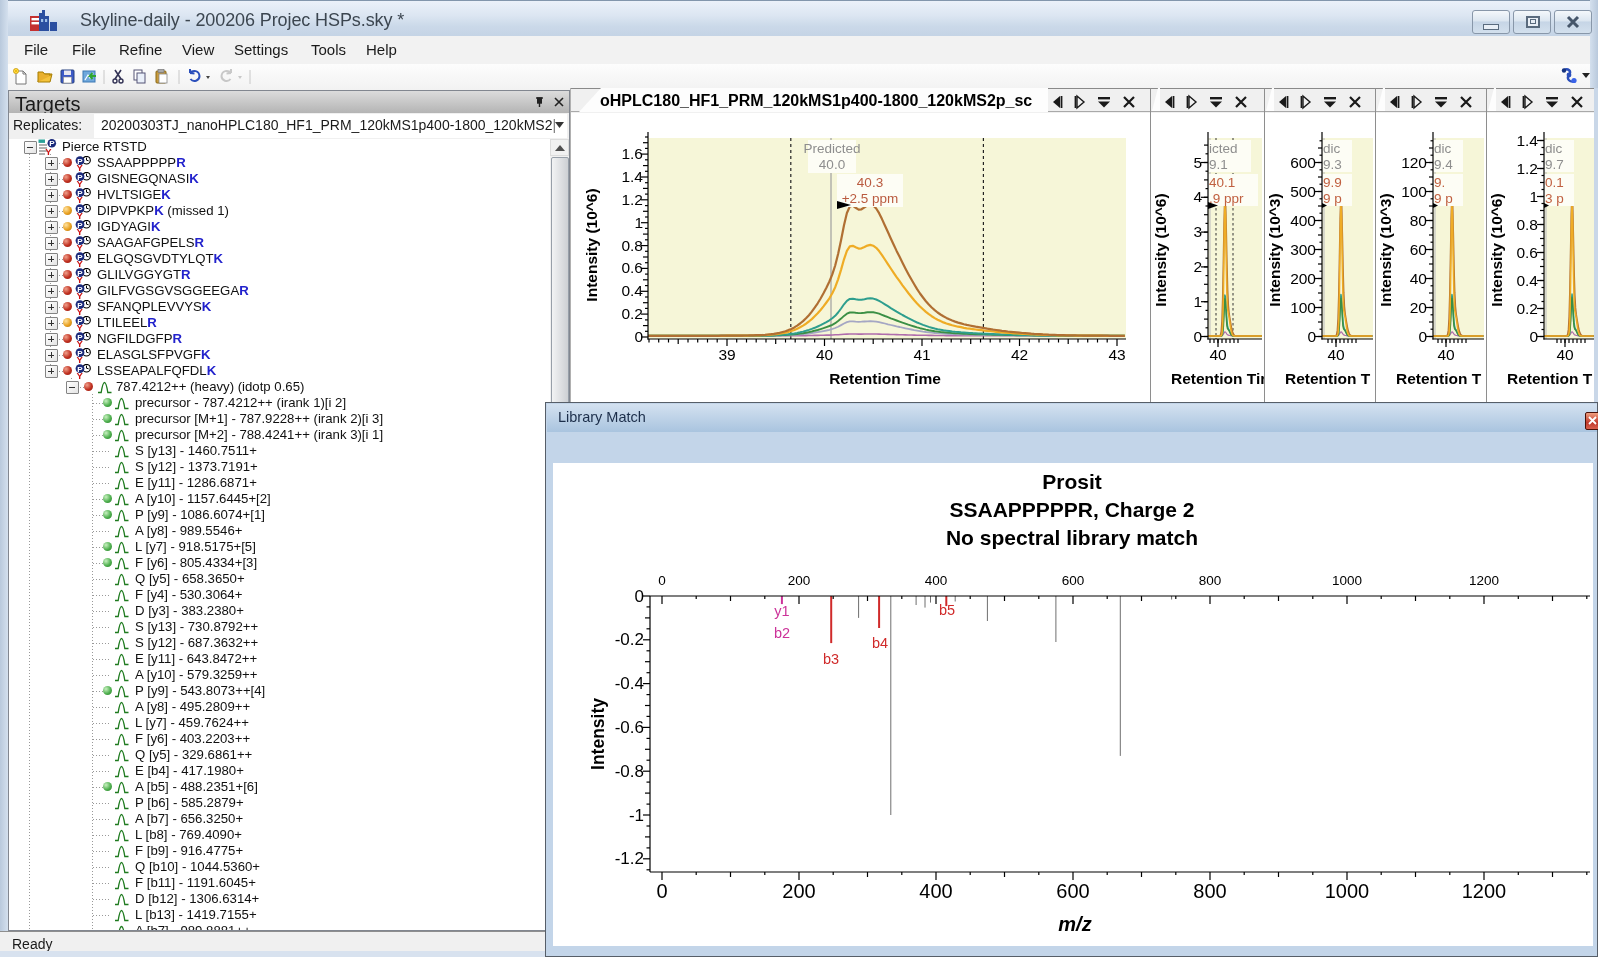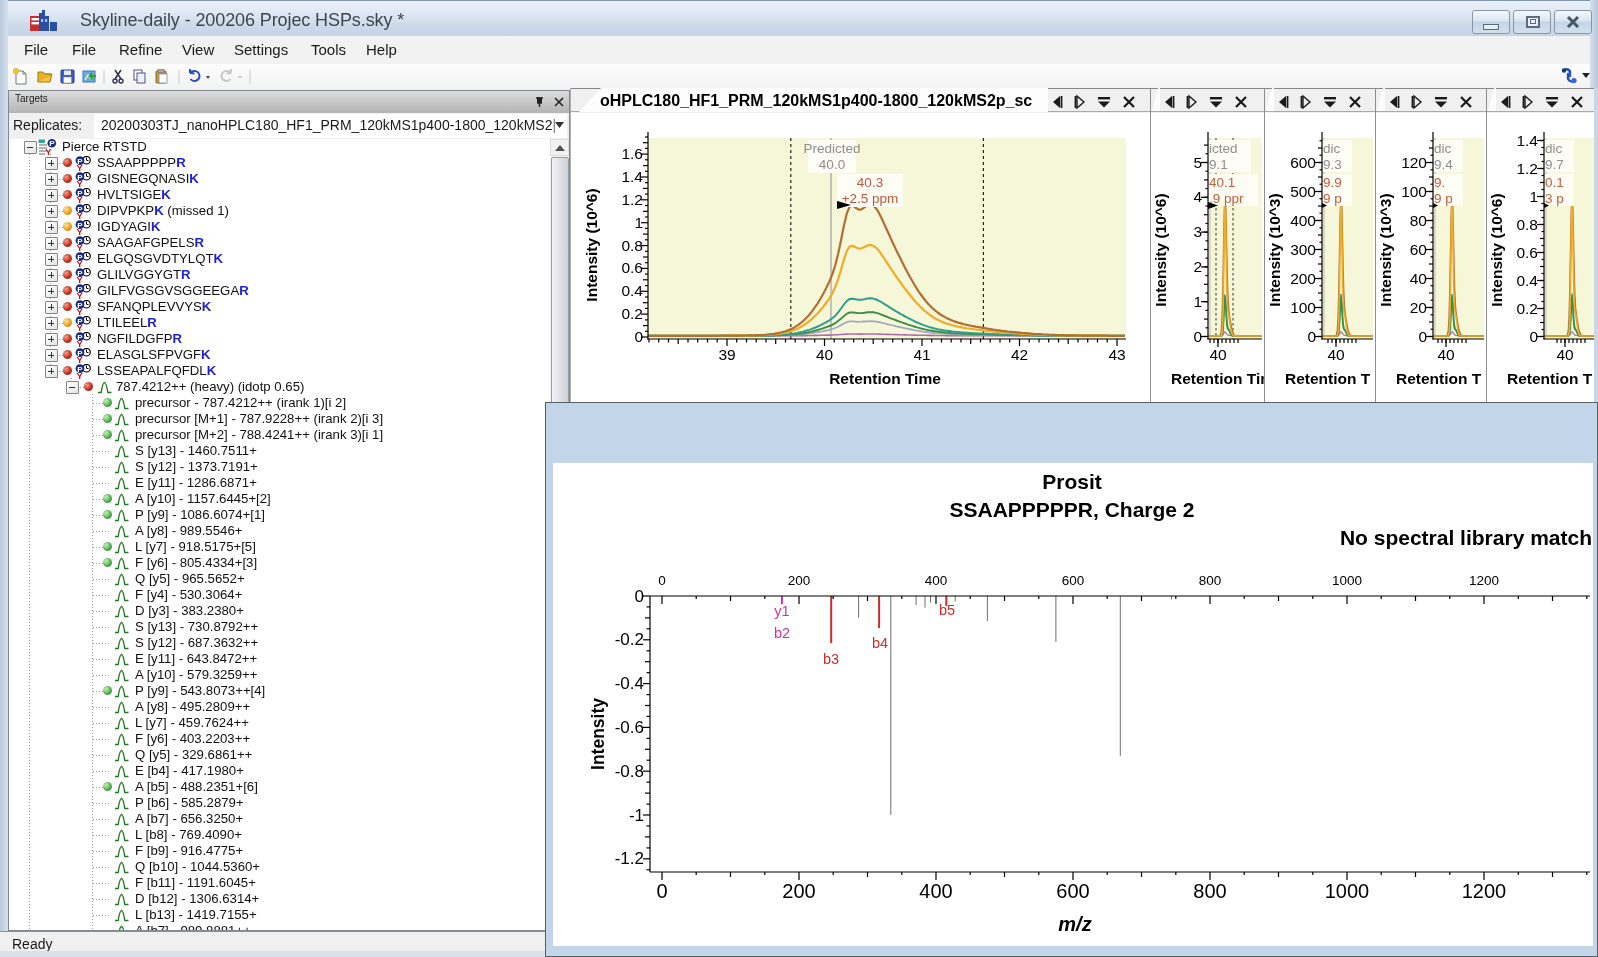--- a/index.html
+++ b/index.html
@@ -104,21 +104,21 @@
 <svg class="abs" style="left:1556px;top:66px" width="36" height="20" viewBox="0 0 36 20">
  <path d="M8 4 C12 2 16 5 13 9 C10 13 14 17 19 15" fill="none" stroke="#2B4FBB" stroke-width="2.4"></path>
  <circle cx="8" cy="4.5" r="2.2" fill="#16337F"></circle>
     <circle cx="13" cy="9" r="2.4" fill="#2B4FBB"></circle>
  <circle cx="18" cy="14.5" r="2.6" fill="#3A63E8"></circle>
  <path d="M26 7 l8 0 -4 5 z" fill="#222"></path>
 </svg>
 
 <div class="abs" style="left:8px;top:90px;width:562px;height:841px;background:#fff;border:1px solid #828790;box-sizing:border-box"></div>
 <div class="abs" style="left:9px;top:91px;width:560px;height:22px;background:linear-gradient(180deg,#DCDCDC,#B4B4B4);border-bottom:1px solid #999">
- <div class="abs" style="left:6px;top:2px;font-size:10px;color:#1a1a1a">Targets</div>
+ <div class="abs" style="left:6px;top:2px;font-size:20px;color:#1a1a1a">Targets</div>
  <svg class="abs" style="left:524px;top:4px" width="14" height="14" viewBox="0 0 14 14">
   <g stroke="#222" stroke-width="1.4" fill="none">
         <line x1="3" y1="3" x2="10" y2="3"></line>
         <line x1="6.5" y1="3" x2="6.5" y2="9"></line>
         <rect x="4.7" y="3" width="3.6" height="5" fill="#222"></rect>
         <line x1="6.5" y1="9" x2="6.5" y2="12"></line>
       </g>
     </svg>
  <svg class="abs" style="left:543px;top:4px" width="14" height="14" viewBox="0 0 14 14">
   <path d="M3 3 L11 11 M11 3 L3 11" stroke="#222" stroke-width="1.6"></path>
@@ -586,21 +586,21 @@
         <svg class="abs" style="left:0;top:2px" width="16" height="13" viewBox="0 0 16 13">
           <path d="M1 11.5 H4.2 C5.3 4.5 6.2 1.5 7.5 1.5 S9.7 4.5 10.8 11.5 H14.5" fill="none" stroke="#1E7A1E" stroke-width="1.3"></path>
         </svg>
       </div>
       <div class="abs rowtx" style="left:126px;top:554.6px">F [y6] - 805.4334+[3]</div>
       <div class="abs" style="left:105px;top:570.6px;width:16px;height:16px">
         <svg class="abs" style="left:0;top:2px" width="16" height="13" viewBox="0 0 16 13">
           <path d="M1 11.5 H4.2 C5.3 4.5 6.2 1.5 7.5 1.5 S9.7 4.5 10.8 11.5 H14.5" fill="none" stroke="#1E7A1E" stroke-width="1.3"></path>
         </svg>
       </div>
-      <div class="abs rowtx" style="left:126px;top:570.6px">Q [y5] - 965.5652+</div>
+      <div class="abs rowtx" style="left:126px;top:570.6px">Q [y5] - 658.3650+</div>
       <div class="abs" style="left:105px;top:586.6px;width:16px;height:16px">
         <svg class="abs" style="left:0;top:2px" width="16" height="13" viewBox="0 0 16 13">
           <path d="M1 11.5 H4.2 C5.3 4.5 6.2 1.5 7.5 1.5 S9.7 4.5 10.8 11.5 H14.5" fill="none" stroke="#1E7A1E" stroke-width="1.3"></path>
         </svg>
       </div>
       <div class="abs rowtx" style="left:126px;top:586.6px">F [y4] - 530.3064+</div>
       <div class="abs" style="left:105px;top:602.6px;width:16px;height:16px">
         <svg class="abs" style="left:0;top:2px" width="16" height="13" viewBox="0 0 16 13">
           <path d="M1 11.5 H4.2 C5.3 4.5 6.2 1.5 7.5 1.5 S9.7 4.5 10.8 11.5 H14.5" fill="none" stroke="#1E7A1E" stroke-width="1.3"></path>
         </svg>
@@ -1272,25 +1272,33 @@
 </svg>
 
 <div class="abs" style="left:1594px;top:88px;width:4px;height:843px;background:#C9D7E8"></div>
 
 <div class="abs" style="left:0;top:931px;width:1598px;height:26px;background:#F0F0F0;border-top:1px solid #8E8E8E">
  <div class="abs" style="left:12px;top:4px;font-size:14px;color:#1a1a1a">Ready</div>
 </div>
 <div class="abs" style="left:0;top:951px;width:1598px;height:6px;background:#D8E2EF"></div>
 
 <div class="abs" style="left:545px;top:402px;width:1053px;height:555px;background:#C3D5E9;border:1px solid #565E68;box-sizing:border-box">
+ <div class="abs" style="left:1px;top:1px;width:1050px;height:28px;background:linear-gradient(180deg,#D3E1F0,#A9C4DF)">
+  <div class="abs" style="left:11px;top:5px;font-size:14.5px;color:#1C2E4A">Library Match</div>
+  <div class="abs" style="left:1038px;top:8px;width:15px;height:16px;background:linear-gradient(180deg,#F0A080,#C0392B 60%,#D95F4C);border:1px solid #4A1008;border-radius:2px">
+   <svg class="abs" style="left:2px;top:3px" width="10" height="10">
+          <path d="M1 1 L8 8 M8 1 L1 8" stroke="#fff" stroke-width="1.8"></path>
+        </svg>
+      </div>
+ </div>
  <div class="abs" style="left:7px;top:60px;width:1040px;height:483px;background:#fff"></div>
 </div>
 <div class="abs" style="left:552px;top:470px;width:1040px;text-align:center;font-size:21px;font-weight:bold;color:#000">Prosit</div>
 <div class="abs" style="left:552px;top:498px;width:1040px;text-align:center;font-size:21px;font-weight:bold;color:#000">SSAAPPPPPR, Charge 2</div>
-<div class="abs" style="left:552px;top:526px;width:1040px;text-align:right;font-size:21px;font-weight:bold;color:#000">No spectral library match</div>
+<div class="abs" style="left:552px;top:526px;width:1040px;text-align:center;font-size:21px;font-weight:bold;color:#000">No spectral library match</div>
 <svg class="abs" style="left:552px;top:462px" width="1040" height="483" viewBox="0 0 1040 483">
 <line x1="229.9" y1="134.0" x2="229.9" y2="142.1" stroke="#CC3299" stroke-width="2"></line>
     <line x1="279.2" y1="134.0" x2="279.2" y2="181.1" stroke="#D02A2A" stroke-width="2"></line>
     <line x1="306.6" y1="134.0" x2="306.6" y2="155.9" stroke="#6E6E6E" stroke-width="1"></line>
     <line x1="327.1" y1="134.0" x2="327.1" y2="166.0" stroke="#D02A2A" stroke-width="2"></line>
     <line x1="338.8" y1="134.0" x2="338.8" y2="353.0" stroke="#6E6E6E" stroke-width="1"></line>
     <line x1="364.1" y1="134.0" x2="364.1" y2="143.0" stroke="#6E6E6E" stroke-width="1"></line>
     <line x1="373.0" y1="134.0" x2="373.0" y2="145.6" stroke="#6E6E6E" stroke-width="1"></line>
     <line x1="378.5" y1="134.0" x2="378.5" y2="140.6" stroke="#6E6E6E" stroke-width="1"></line>
     <line x1="394.3" y1="134.0" x2="394.3" y2="144.1" stroke="#D02A2A" stroke-width="2"></line>

